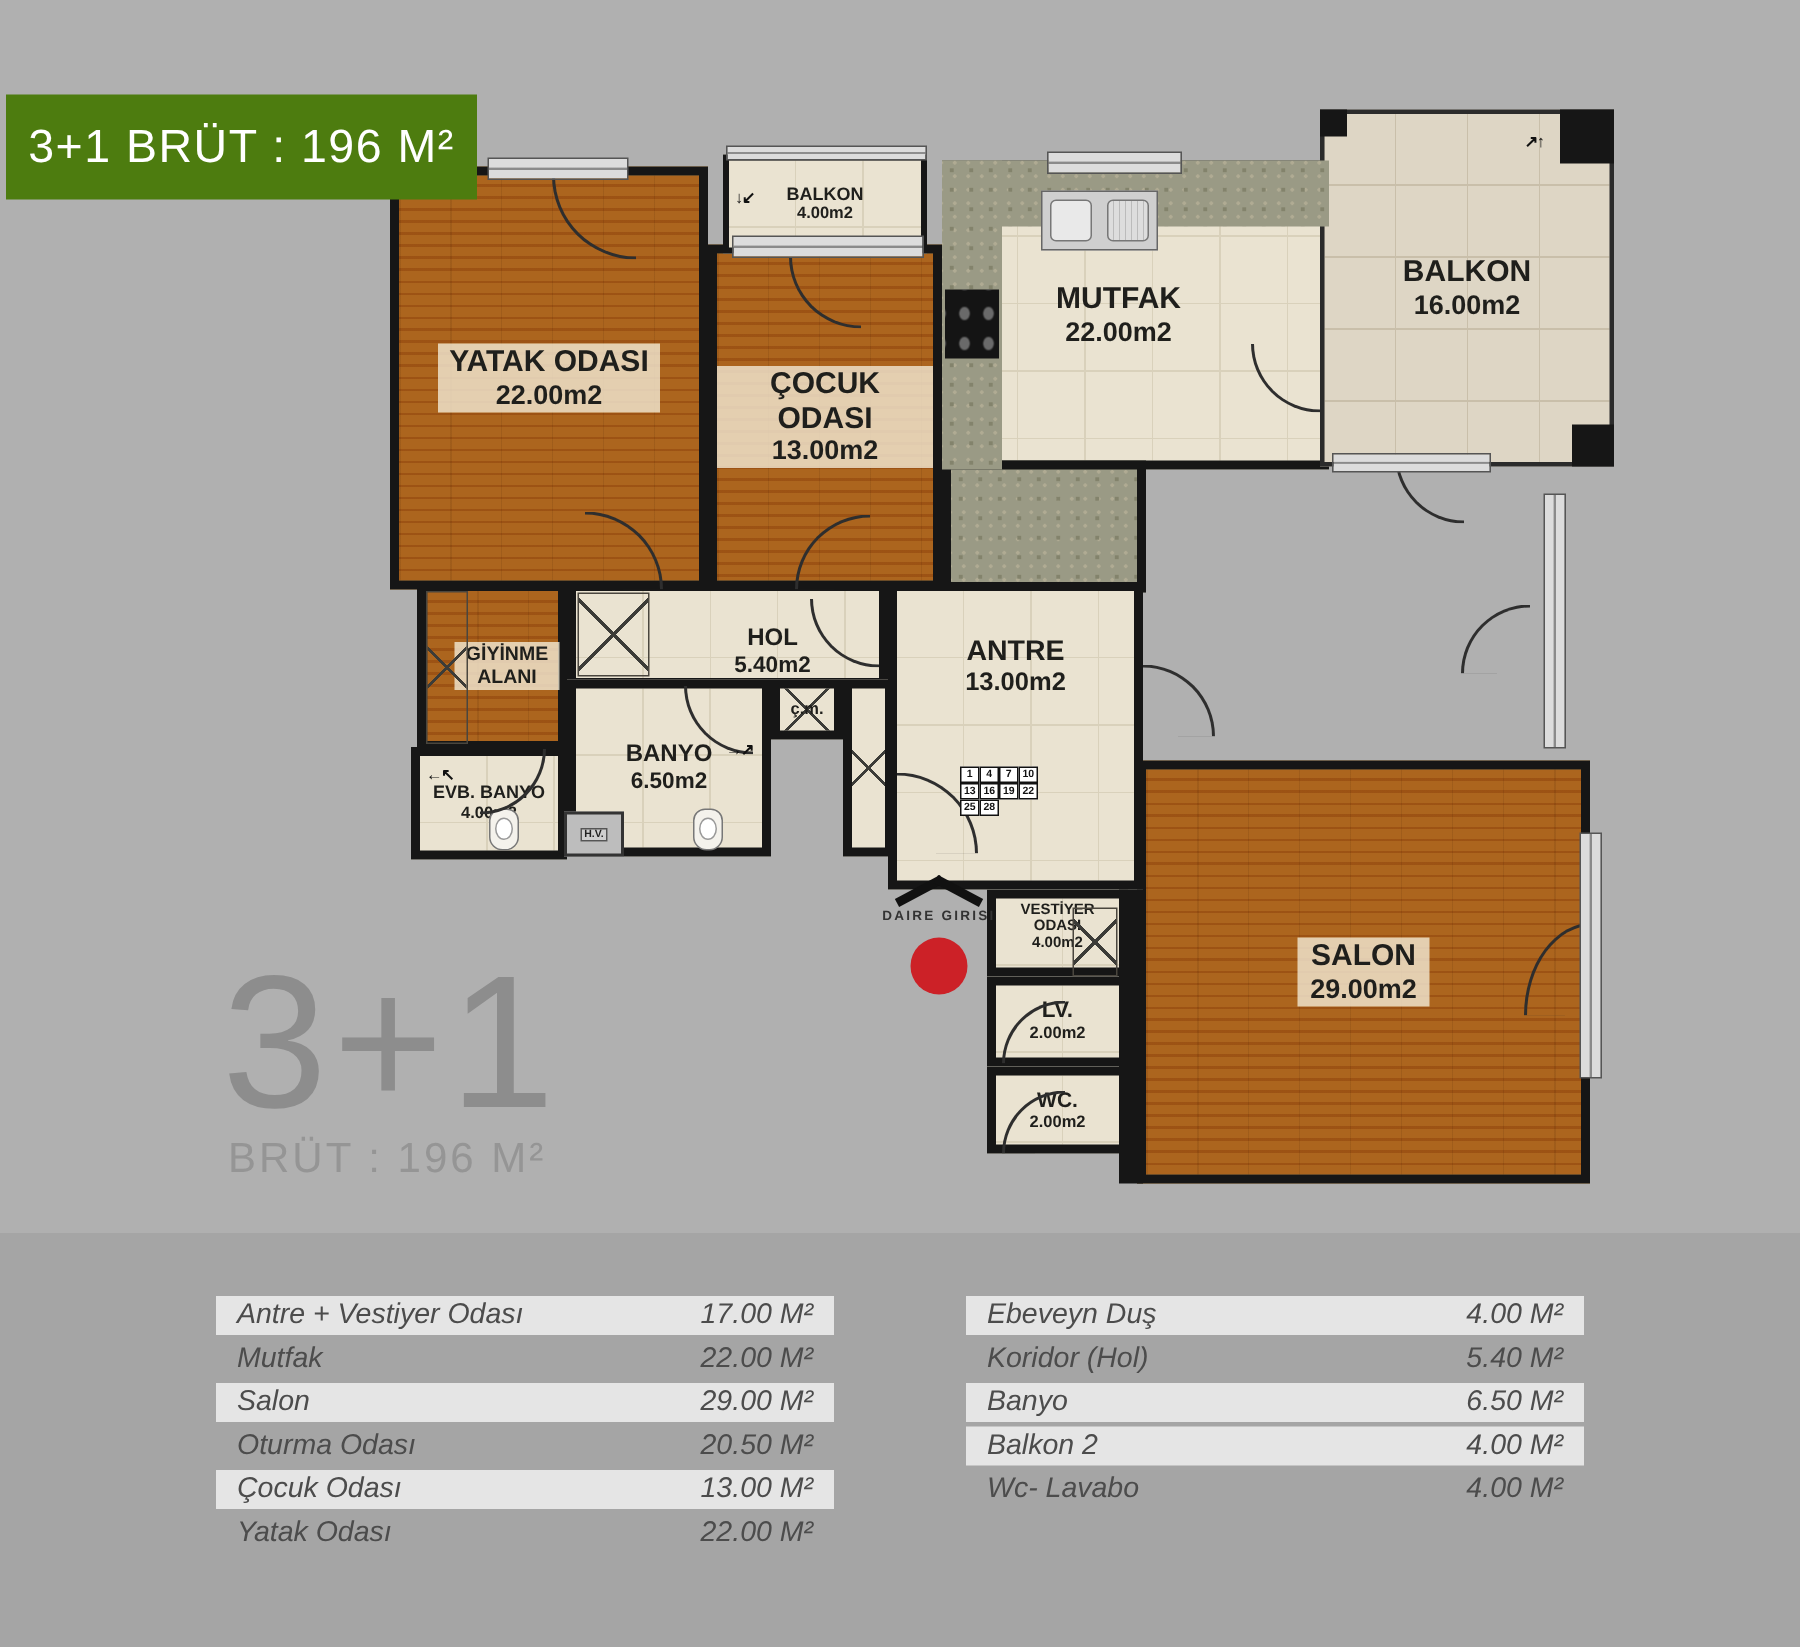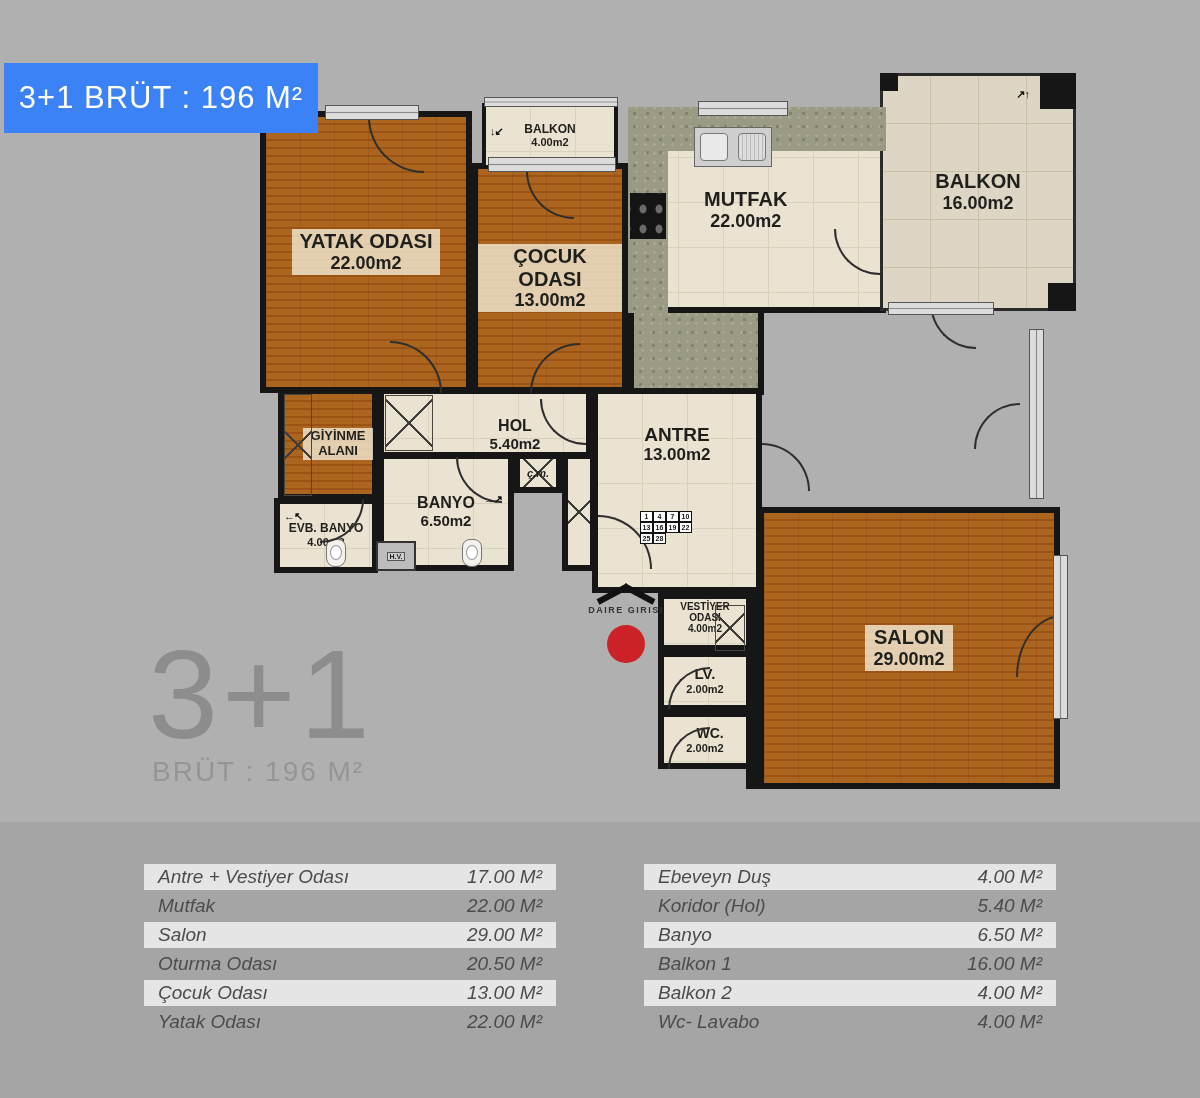--- a/index.html
+++ b/index.html
@@ -64,21 +64,21 @@
   #r-wc     {left:428px;top:656px;width:94px;height:58px;}
   #r-hv     {left:146px;top:486px;width:40px;height:30px;z-index:6;border:2px solid #333;background:#bdbdbd;}
   #r-hv .hvlbl{font-size:7px;font-weight:bold;color:#222;background:#cfcfcf;padding:0 2px;border:1px solid #555;}
   .wallfill{position:absolute;background:#161616;}
   #wf1{left:516px;top:538px;width:16px;height:196px;}
   
   .xbox{background-image:
       linear-gradient(45deg,transparent calc(50% - 1px),#3c3c38 calc(50% - 1px) calc(50% + 1px),transparent calc(50% + 1px)),
       linear-gradient(-45deg,transparent calc(50% - 1px),#3c3c38 calc(50% - 1px) calc(50% + 1px),transparent calc(50% + 1px));}
   .xin{position:absolute;border:1px solid #4a463e;}
-  .cmlbl{font-size:11px;font-weight:bold;color:#1f1f1c;font-style:italic;}
+  .cmlbl{font-size:11px;font-weight:bold;color:#1f1f1c;}
   
   .win{position:absolute;border:1px solid #555;
        background:linear-gradient(180deg,#dcdcdc 42%,#8a8a8a 46% 54%,#dcdcdc 58%);z-index:5;}
   .win.v{background:linear-gradient(90deg,#dcdcdc 42%,#8a8a8a 46% 54%,#dcdcdc 58%);}
   #win-yatak {left:95px;top:50px;width:92px;height:13px;}
   #win-balkon4{left:254px;top:42px;width:132px;height:8px;}
   #win-cocuk {left:258px;top:102px;width:126px;height:13px;}
   #win-mutfak{left:468px;top:46px;width:88px;height:13px;}
   #win-b16   {left:658px;top:247px;width:104px;height:11px;}
   #win-gunluk{left:799px;top:274px;width:13px;height:168px;}
@@ -141,21 +141,21 @@
   .bottom{position:absolute;left:0;top:822px;width:1200px;height:276px;background:#a5a5a5;}
   .tbl{position:absolute;top:42px;width:412px;}
   #tbl-left{left:144px;} #tbl-right{left:644px;}
   .trow{display:flex;justify-content:space-between;align-items:center;height:26px;margin-bottom:3px;padding:0 14px;}
   .trow.striped{background:#e5e5e5;}
   .trow .lab,.trow .val{font-style:italic;font-size:19px;color:#4c4c4c;}
 </style>
 </head>
 <body style="background: rgb(176, 176, 176);">
 
-<div class="badge" style="background: #3b82f6; color: rgb(255, 255, 255);">
+<div class="badge" style="background: #4d7c0f; color: rgb(255, 255, 255);">
   <span>3+1 BRÜT : 196 M²</span>
 </div>
 
 <div class="plan">
 
   <div class="room floor-wood" id="r-yatak">
     <div class="tag">
       <div class="rname">YATAK ODASI</div>
       <div class="rarea">22.00m2</div>
     </div>
@@ -262,21 +262,21 @@
 
   <div class="room floor-tile sm" id="r-lv">
     <div>
       <div class="rname" style="font-size:15px;">LV.</div>
       <div class="rarea" style="font-size:11px;">2.00m2</div>
     </div>
   </div>
 
   <div class="room floor-tile sm" id="r-wc">
     <div>
-      <div class="rname" style="font-size:14px;text-align:right;">WC.</div>
+      <div class="rname" style="font-size:14px;">WC.</div>
       <div class="rarea" style="font-size:11px;">2.00m2</div>
     </div>
   </div>
 
   <div class="room" id="r-hv">
     <span class="hvlbl">H.V.</span>
   </div>
 
   <div class="wallfill" id="wf1"></div>
 
@@ -365,24 +365,20 @@
       <span class="val">4.00 M²</span>
     </div>
     <div class="trow">
       <span class="lab">Koridor (Hol)</span>
       <span class="val">5.40 M²</span>
     </div>
     <div class="trow striped">
       <span class="lab">Banyo</span>
       <span class="val">6.50 M²</span>
     </div>
-    <div class="trow">
-      <span class="lab">Balkon 1</span>
-      <span class="val">16.00 M²</span>
-    </div>
     <div class="trow striped">
       <span class="lab">Balkon 2</span>
       <span class="val">4.00 M²</span>
     </div>
     <div class="trow">
       <span class="lab">Wc- Lavabo</span>
       <span class="val">4.00 M²</span>
     </div>
   </div>
 </div>

